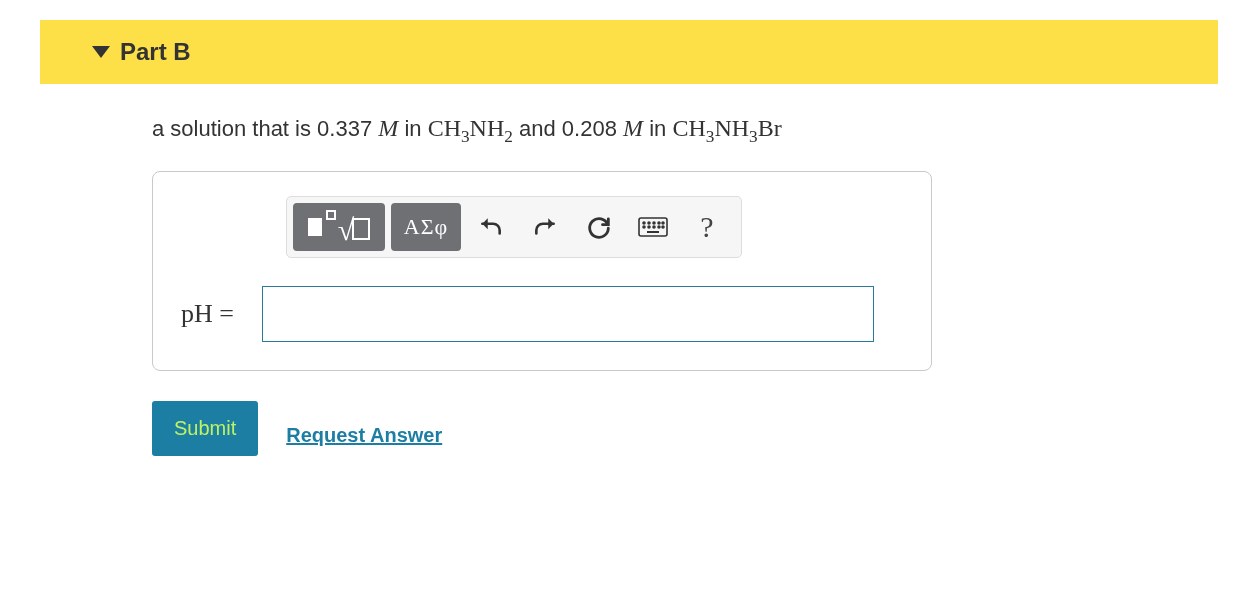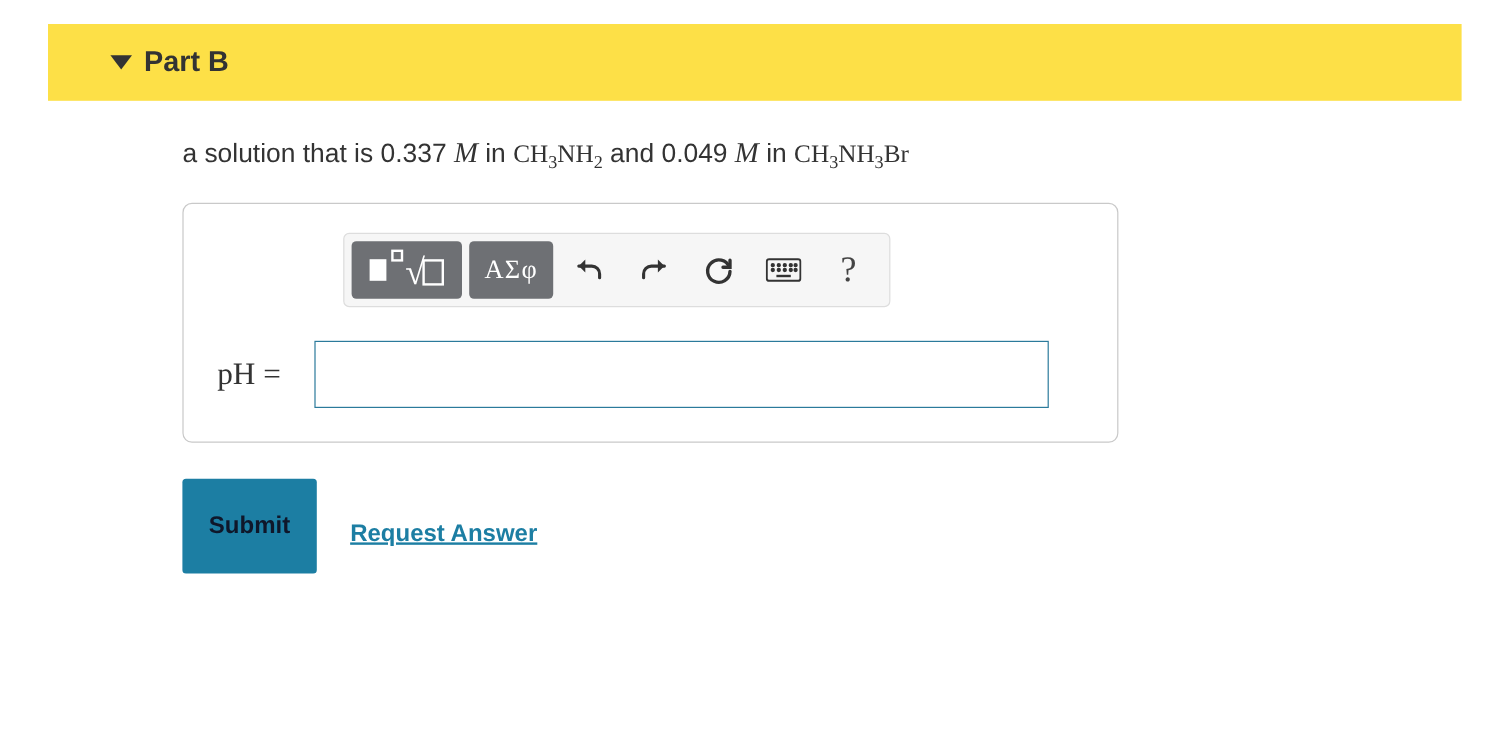--- a/index.html
+++ b/index.html
@@ -48,21 +48,21 @@
       margin-bottom: 22px;
       line-height: 1.4;
     }
     .question-text .mathital {
       font-family: "Times New Roman", serif;
       font-style: italic;
       font-size: 24px;
     }
     .question-text .chem {
       font-family: "Times New Roman", serif;
-      font-size: 21px;
+      font-size: 24px;
     }
     .chem sub {
       font-size: 0.72em;
       vertical-align: sub;
     }
     .instruction {
       font-size: 21px;
       font-weight: 700;
       color: #333;
       margin-bottom: 24px;
@@ -144,26 +144,26 @@
       padding: 0 10px;
       font-family: "Times New Roman", serif;
     }
     .actions {
       display: flex;
       align-items: center;
       gap: 28px;
     }
     .submit-btn {
       background: #1c7ea3;
-      color: #0f172a;
+      color: #bef264;
       border: none;
       border-radius: 3px;
       font-size: 20px;
-      font-weight: 700;
-      padding: 28px 22px;
+      font-weight: 400;
+      padding: 16px 22px;
       cursor: pointer;
     }
     .req-link {
       color: #1c7ea3;
       font-size: 20px;
       font-weight: 700;
       text-decoration: underline;
       cursor: pointer;
       margin-top: 14px;
     }
@@ -212,21 +212,21 @@
 <body>
 
 <div class="part-header">
   <span class="tri"></span>
   <span class="part-title">Part B</span>
 </div>
 
 <div class="content">
 
   <div class="question-text">
-    <span>a solution that is 0.337 </span><span class="mathital">M</span><span> in </span><span class="chem">CH<sub>3</sub>NH<sub>2</sub></span><span> and 0.049 </span><span class="mathital">M</span><span> in </span><span class="chem">CH<sub>3</sub>NH<sub>3</sub>Br</span>
+    <span>a solution that is 0.337 </span><span class="mathital">M</span><span> in </span><span class="chem">CH<sub>3</sub>NH<sub>2</sub></span><span> and 0.208 </span><span class="mathital">M</span><span> in </span><span class="chem">CH<sub>3</sub>NH<sub>3</sub>Br</span>
   </div>
 
 
   <div class="answer-box">
 
     <div class="toolbar-area">
       <div class="toolbar-row">
 
         <button class="tb-btn dark tmpl">
           <span class="sq"></span>

